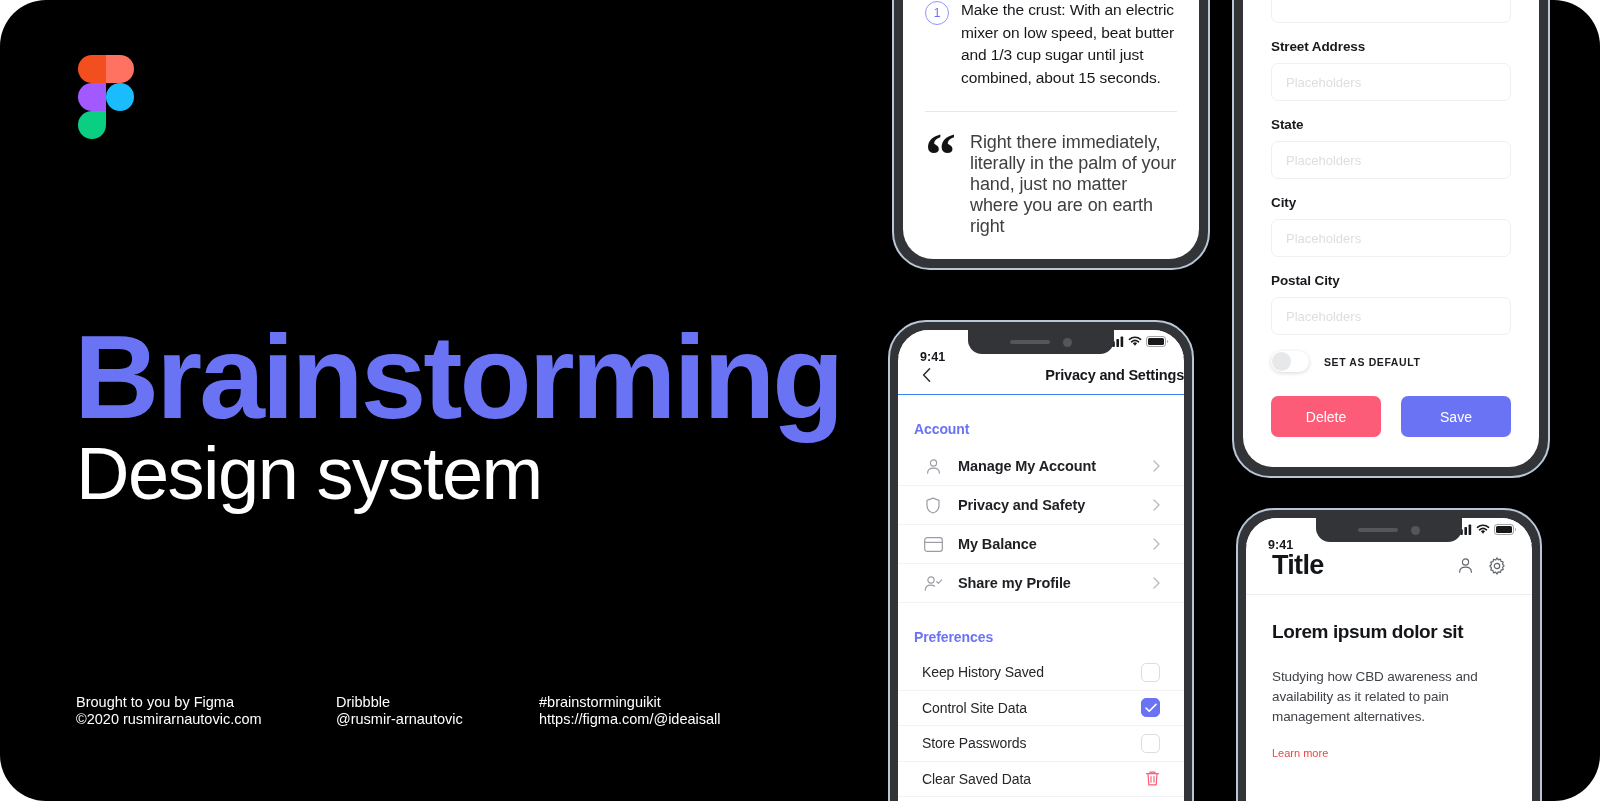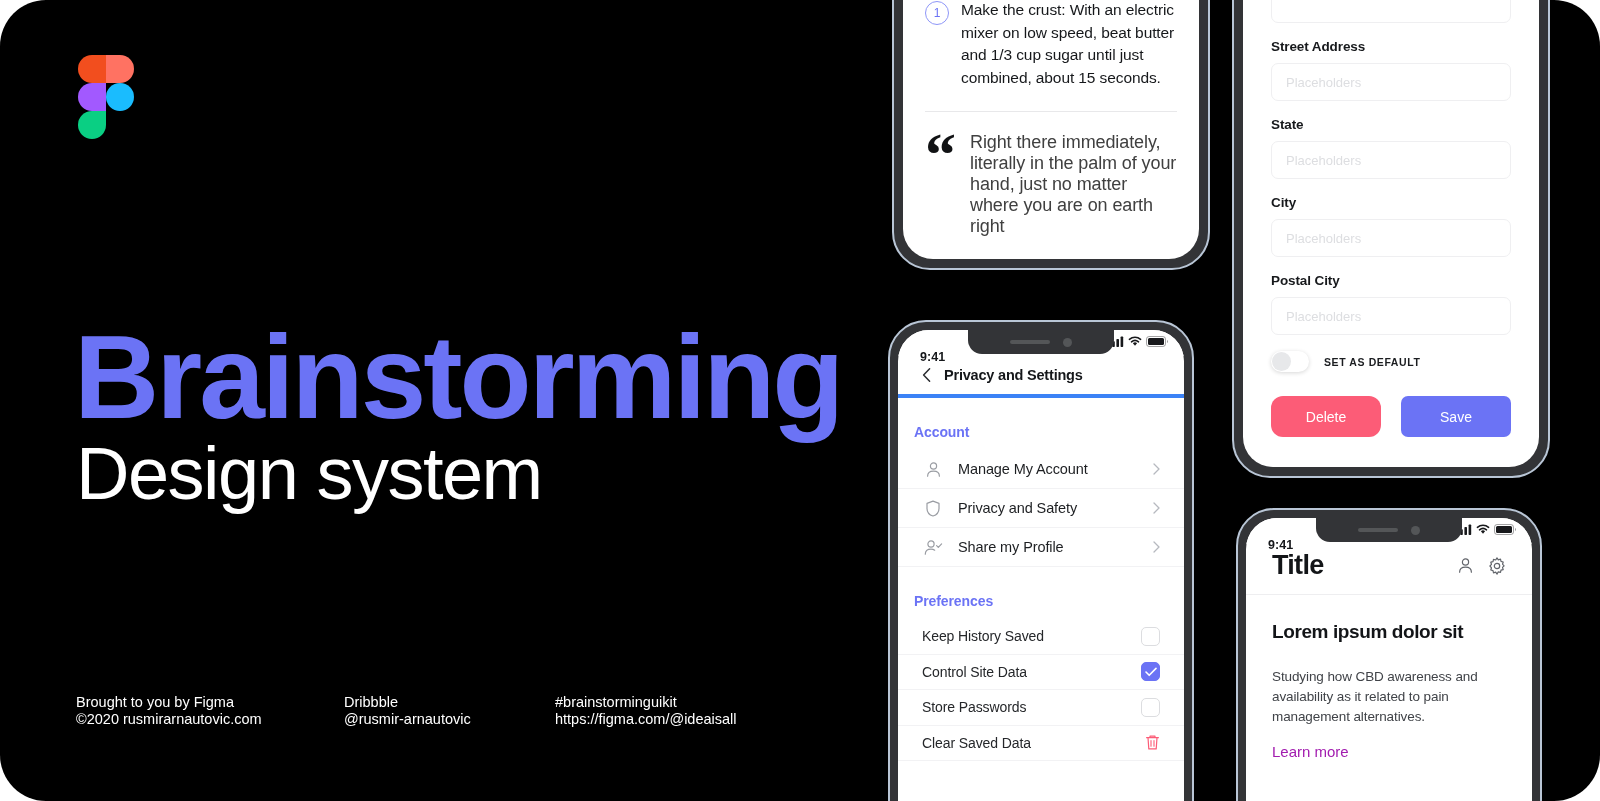--- a/index.html
+++ b/index.html
@@ -57,21 +57,21 @@
     color: #ffffff;
     white-space: nowrap;
   }
 
   
   .credits {
     position: absolute;
     left: 76px;
     top: 694px;
     display: flex;
-    gap: 8px;
+    gap: 0;
   }
   .credit-col {
     font-size: 14.5px;
     line-height: 17px;
     color: #ffffff;
     white-space: nowrap;
   }
   .credit-col.c1 { width: 260px; }
   .credit-col.c2 { width: 203px; }
   .credit-col.c3 { width: 260px; }
@@ -300,21 +300,21 @@
     height: 41px;
     border-radius: 7px;
     display: flex;
     align-items: center;
     justify-content: center;
     font-size: 14px;
     color: #ffffff;
     border: none;
     font-family: inherit;
   }
-  .btn-delete { background: #fc5c77; border-radius: 12px; }
+  .btn-delete { background: #fc5c77; }
   .btn-save { background: #6b73f5; }
 
   
   #phone-settings {
     left: 888px;
     top: 320px;
     width: 306px;
     height: 560px;
     border-radius: 38px;
     padding: 8px;
@@ -327,23 +327,22 @@
     bottom: 8px;
     width: auto;
     height: auto;
     border-radius: 31px;
   }
   .nav-bar {
     position: relative;
     height: 38px;
     display: flex;
     align-items: center;
-    justify-content: flex-start;
-    border-bottom: 4px solid #3b82f6;
-    padding-left: 46px;
+    justify-content: flex-end;
+    border-bottom: 1px solid #3b82f6;
   }
   .nav-back {
     position: absolute;
     left: 24px;
     top: 50%;
     transform: translateY(-50%);
     display: flex;
     align-items: center;
   }
   .nav-title {
@@ -373,20 +372,21 @@
     display: flex;
     align-items: center;
     justify-content: center;
     margin-right: 14px;
   }
   .row-label {
     flex: 1;
     font-size: 14.5px;
     color: #1d1f22;
     letter-spacing: -0.1px;
+    font-weight: bold;
   }
   .row-chevron {
     flex: 0 0 auto;
     display: flex;
     align-items: center;
   }
   .pref-row {
     display: flex;
     align-items: center;
     height: 35.5px;
@@ -474,22 +474,22 @@
     margin-bottom: 24px;
   }
   .article-p {
     font-size: 13.5px;
     line-height: 20px;
     color: #404348;
     letter-spacing: -0.1px;
     margin-bottom: 16px;
   }
   .article-link {
-    font-size: 15px;
-    color: #a21caf;
+    font-size: 11px;
+    color: #ef4444;
   }
 
   .icon { display: block; }
 </style>
 </head>
 <body>
 
 <div class="canvas">
 
   <div class="figma-logo">
@@ -643,20 +643,34 @@
           </svg>
         </span>
         <span class="row-label">Privacy and Safety</span>
         <span class="row-chevron">
           <svg class="icon" width="7" height="12" viewBox="0 0 7 12">
             <path d="M1 1l5 5-5 5" stroke="#b6b9bf" stroke-width="1.3" fill="none" stroke-linecap="round" stroke-linejoin="round"></path>
           </svg>
         </span>
       </div>
 
+      <div class="list-row">
+        <span class="row-icon">
+          <svg class="icon" width="19" height="15" viewBox="0 0 19 15">
+            <rect x="0.7" y="0.7" width="17.6" height="13.6" rx="2.4" stroke="#9a9da3" stroke-width="1.2" fill="none"></rect>
+            <path d="M0.7 5.4h17.6" stroke="#9a9da3" stroke-width="1.2"></path>
+          </svg>
+        </span>
+        <span class="row-label">My Balance</span>
+        <span class="row-chevron">
+          <svg class="icon" width="7" height="12" viewBox="0 0 7 12">
+            <path d="M1 1l5 5-5 5" stroke="#b6b9bf" stroke-width="1.3" fill="none" stroke-linecap="round" stroke-linejoin="round"></path>
+          </svg>
+        </span>
+      </div>
 
       <div class="list-row">
         <span class="row-icon">
           <svg class="icon" width="19" height="17" viewBox="0 0 19 17">
             <circle cx="7" cy="5" r="3.1" stroke="#9a9da3" stroke-width="1.2" fill="none"></circle>
             <path d="M1.3 15.2c0-3.2 2.5-5 5.7-5 1.4 0 2.7.3 3.7 1" stroke="#9a9da3" stroke-width="1.2" fill="none" stroke-linecap="round"></path>
             <path d="M12.6 6.6l1.7 1.7 3.3-3.4" stroke="#9a9da3" stroke-width="1.2" fill="none" stroke-linecap="round" stroke-linejoin="round"></path>
           </svg>
         </span>
         <span class="row-label">Share my Profile</span>

